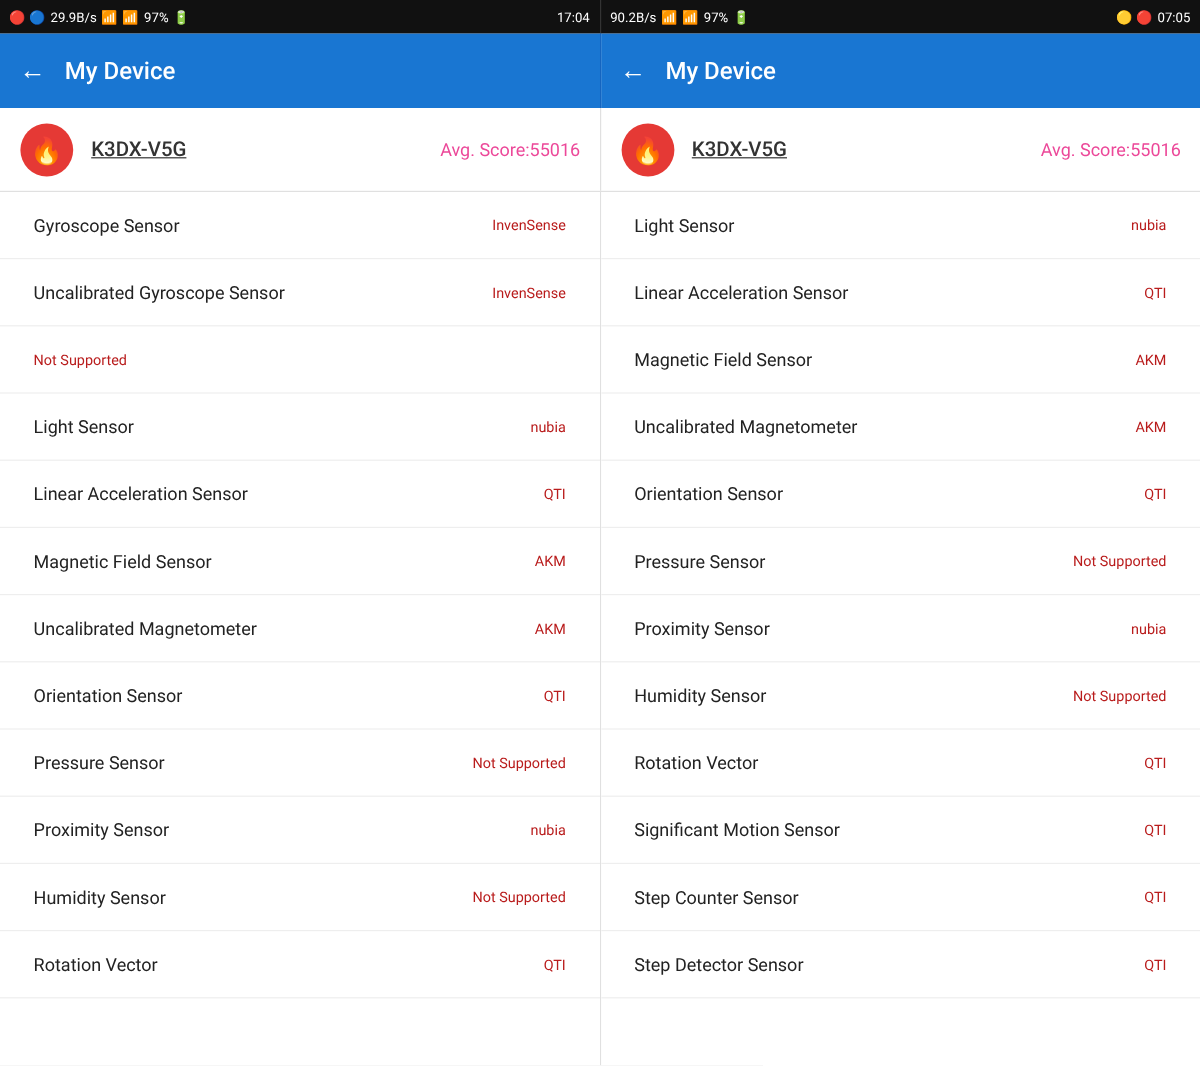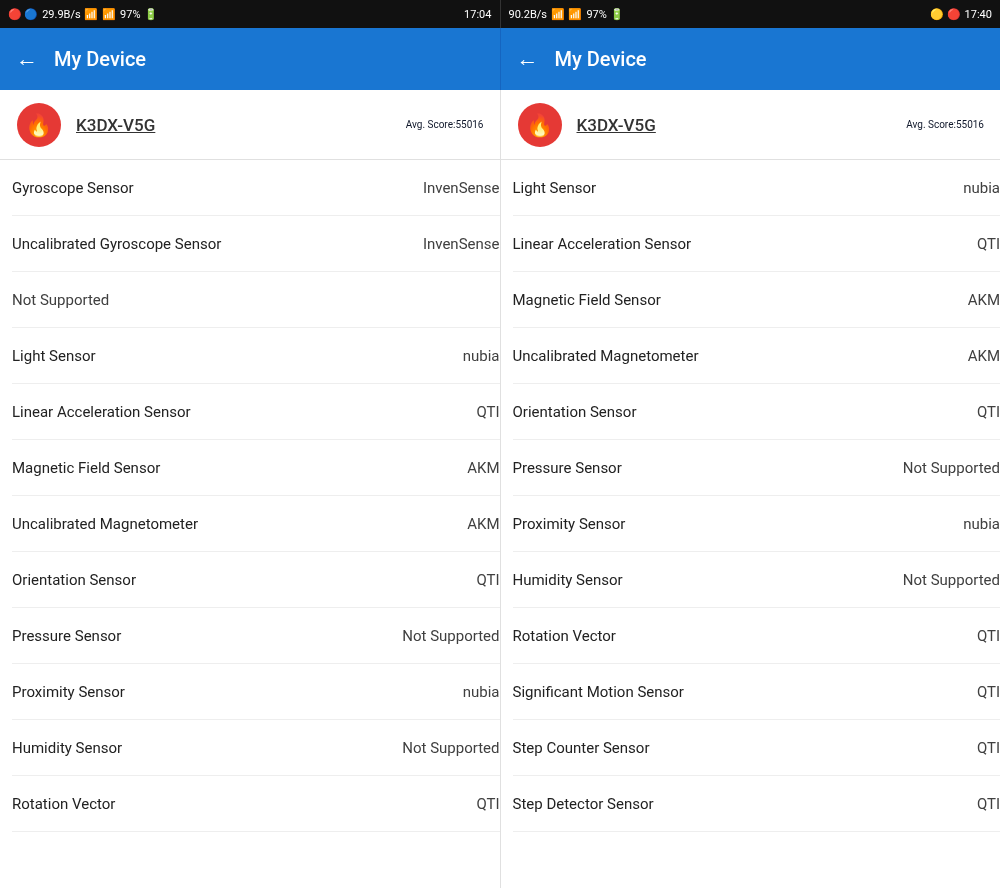--- a/index.html
+++ b/index.html
@@ -91,22 +91,22 @@
       border-right: 1px solid #e0e0e0;
     }
     .device-name {
       font-size: 17px;
       font-weight: 500;
       color: #333;
       text-decoration: underline;
     }
     .avg-score {
       margin-left: auto;
-      font-size: 10px;
-      color: #0f172a;
+      font-size: 15px;
+      color: #ec4899;
     }
 
     
     .content-area {
       display: flex;
       width: 100%;
       height: calc(888px - 28px - 62px - 70px);
       overflow: hidden;
     }
     .panel {
@@ -115,34 +115,33 @@
       background: #fff;
     }
     .panel:first-child {
       border-right: 1px solid #e0e0e0;
     }
 
     .sensor-row {
       display: flex;
       justify-content: space-between;
       align-items: center;
-      padding: 14px 0;
+      padding: 14px 28px;
       border-bottom: 1px solid #eeeeee;
       min-height: 56px;
-      margin-left: 12px;
     }
     .sensor-name {
       font-size: 15px;
       color: #222;
       flex: 1;
       padding-right: 8px;
     }
     .sensor-value {
-      font-size: 15px;
-      color: #404040;
+      font-size: 12px;
+      color: #b91c1c;
       text-align: right;
       white-space: nowrap;
     }
 
     
     .flame-icon {
       width: 46px;
       height: 46px;
     }
   </style>
@@ -167,21 +166,21 @@
   <div class="status-bar">
     <div class="status-bar-left">
       <span>90.2B/s</span>
       <span>📶</span>
       <span>📶</span>
       <span>97%</span>
       <span>🔋</span>
     </div>
     <div class="status-bar-right">
       <span>🟡 🔴</span>
-      <span>17:40</span>
+      <span>07:05</span>
     </div>
   </div>
 </div>
 
 <div class="app-headers">
   <div class="app-header">
     <span class="back-arrow">←</span>
     <span class="header-title">My Device</span>
   </div>
   <div class="app-header">

